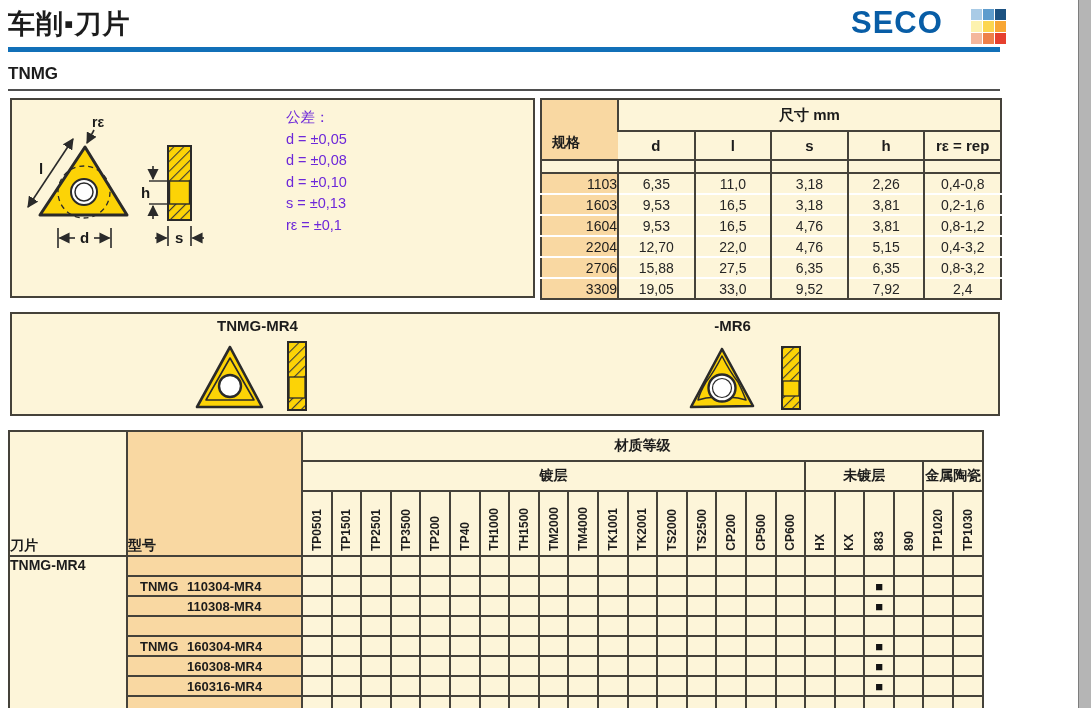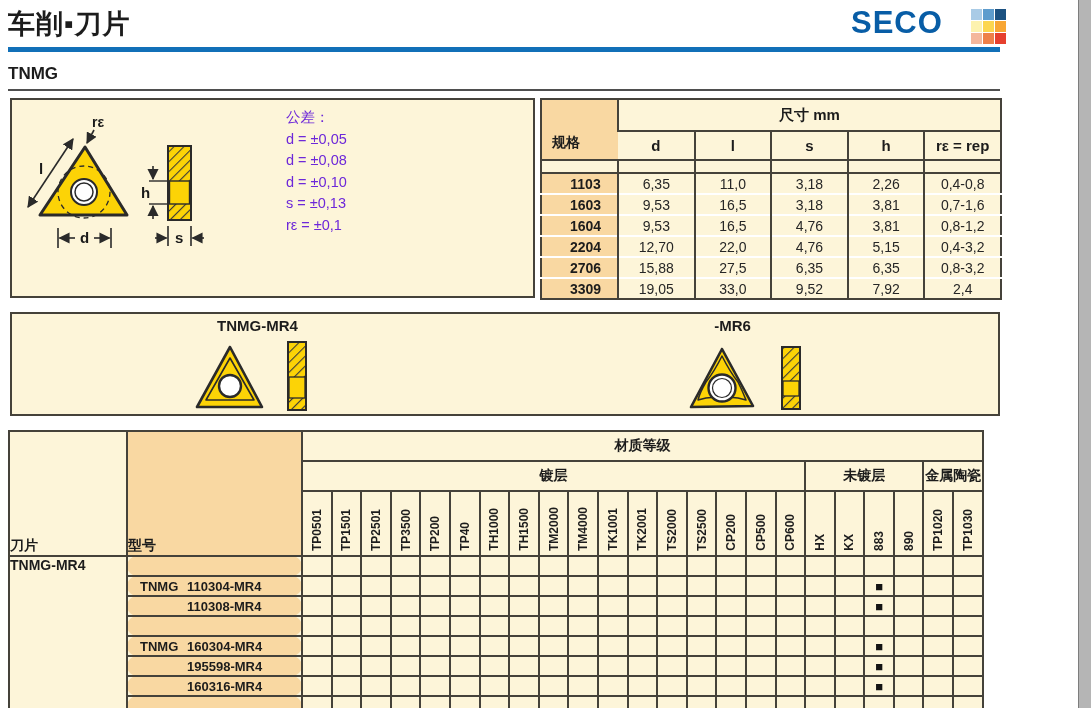--- a/index.html
+++ b/index.html
@@ -44,39 +44,39 @@
   .dim-table tr.dh2 { height:29px; }
   .dim-table tr.thin { height:13px; }
   .dim-table tbody tr { height:21px; }
   .dim-table .size-h { font-size:15px; text-align:center; vertical-align:middle; border-bottom:2px solid #45423a; }
   .dim-table .spec-h { background:#f9d8a2; text-align:left; vertical-align:bottom;
                        padding:0 0 7px 10px; font-size:14px; border-bottom:2px solid #45423a; }
   .dim-table .col-h  { font-size:15px; text-align:center; vertical-align:middle; border-bottom:2px solid #45423a; }
   .dim-table tr.thin td { border-bottom:2px solid #45423a; }
   .dim-table tbody td { text-align:center; font-size:14px; border-top:2px solid #ffffff; color:#262626; }
   .dim-table tbody tr.first td { border-top:none; }
-  .dim-table tbody td.spec { background:#f9d8a2; font-weight:bold; text-align:center; padding-left:12px; color:#1c1c1c; }
+  .dim-table tbody td.spec { background:#f9d8a2; font-weight:normal; text-align:right; padding-left:12px; color:#1c1c1c; }
 
   
   .grade-table { position:absolute; left:8px; top:430px; width:974px;
                  border-collapse:collapse; table-layout:fixed; background:#fdf5d9; }
   .grade-table th, .grade-table td { border:2px solid #45423a; padding:0; }
   .grade-table thead tr:nth-child(1) { height:30px; }
   .grade-table thead tr:nth-child(2) { height:30px; }
   .grade-table thead tr:nth-child(3) { height:65px; }
   .grade-table tbody tr { height:20px; }
   .insert-h { text-align:left; vertical-align:bottom; padding:0 0 5px 8px; font-size:14px; }
   .model-h  { background:#f9d8a2; text-align:left; vertical-align:bottom; padding:0 0 5px 10px; font-size:14px; }
   .grades-h { font-size:14px; text-align:center; vertical-align:middle; }
   .group-h  { font-size:14px; text-align:center; vertical-align:middle; }
   .rot { vertical-align:bottom; }
   .rot-label { writing-mode:vertical-rl; transform:rotate(180deg); font-weight:bold;
                font-size:12px; margin:0 auto 4px; white-space:nowrap; }
   .insert-cell { vertical-align:top; text-align:left; padding:1px 4px 0 6px; font-weight:bold; font-size:14px; }
-  .model-cell  { background:#f9d8a2; font-weight:bold; font-size:13px; white-space:nowrap; vertical-align:middle;border-radius:10px; }
+  .model-cell  { background:#f9d8a2; font-weight:bold; font-size:13px; white-space:nowrap; vertical-align:middle; }
   .model-cell .prefix { display:inline-block; margin-left:12px; width:47px; }
   .grade-cell { text-align:center; vertical-align:middle; line-height:1; }
   .mark { font-size:13px; color:#141414; }
 
   
   .scrollbar { position:absolute; right:0; top:0; width:13px; height:708px;
                background:#b5b5b5; border-left:1px solid #7d7d7d; }
 
   svg text { font-family:"Liberation Sans", sans-serif; font-weight:bold; fill:#1a1a1a; }
 </style>
@@ -195,21 +195,21 @@
           <td>3,18</td>
           <td>2,26</td>
           <td>0,4-0,8</td>
         </tr>
         <tr>
           <td class="spec">1603</td>
           <td>9,53</td>
           <td>16,5</td>
           <td>3,18</td>
           <td>3,81</td>
-          <td>0,7-1,6</td>
+          <td>0,2-1,6</td>
         </tr>
         <tr>
           <td class="spec">1604</td>
           <td>9,53</td>
           <td>16,5</td>
           <td>4,76</td>
           <td>3,81</td>
           <td>0,8-1,2</td>
         </tr>
         <tr>
@@ -497,21 +497,21 @@
           <td class="grade-cell"></td>
           <td class="grade-cell"></td>
           <td class="grade-cell"></td>
           <td class="grade-cell"></td>
           <td class="grade-cell"><span class="mark">■</span></td>
           <td class="grade-cell"></td>
           <td class="grade-cell"></td>
           <td class="grade-cell"></td>
         </tr>
         <tr>
-          <td class="model-cell"><span class="prefix"></span><span class="number">195598-MR4</span></td>
+          <td class="model-cell"><span class="prefix"></span><span class="number">160308-MR4</span></td>
           <td class="grade-cell"></td>
           <td class="grade-cell"></td>
           <td class="grade-cell"></td>
           <td class="grade-cell"></td>
           <td class="grade-cell"></td>
           <td class="grade-cell"></td>
           <td class="grade-cell"></td>
           <td class="grade-cell"></td>
           <td class="grade-cell"></td>
           <td class="grade-cell"></td>

